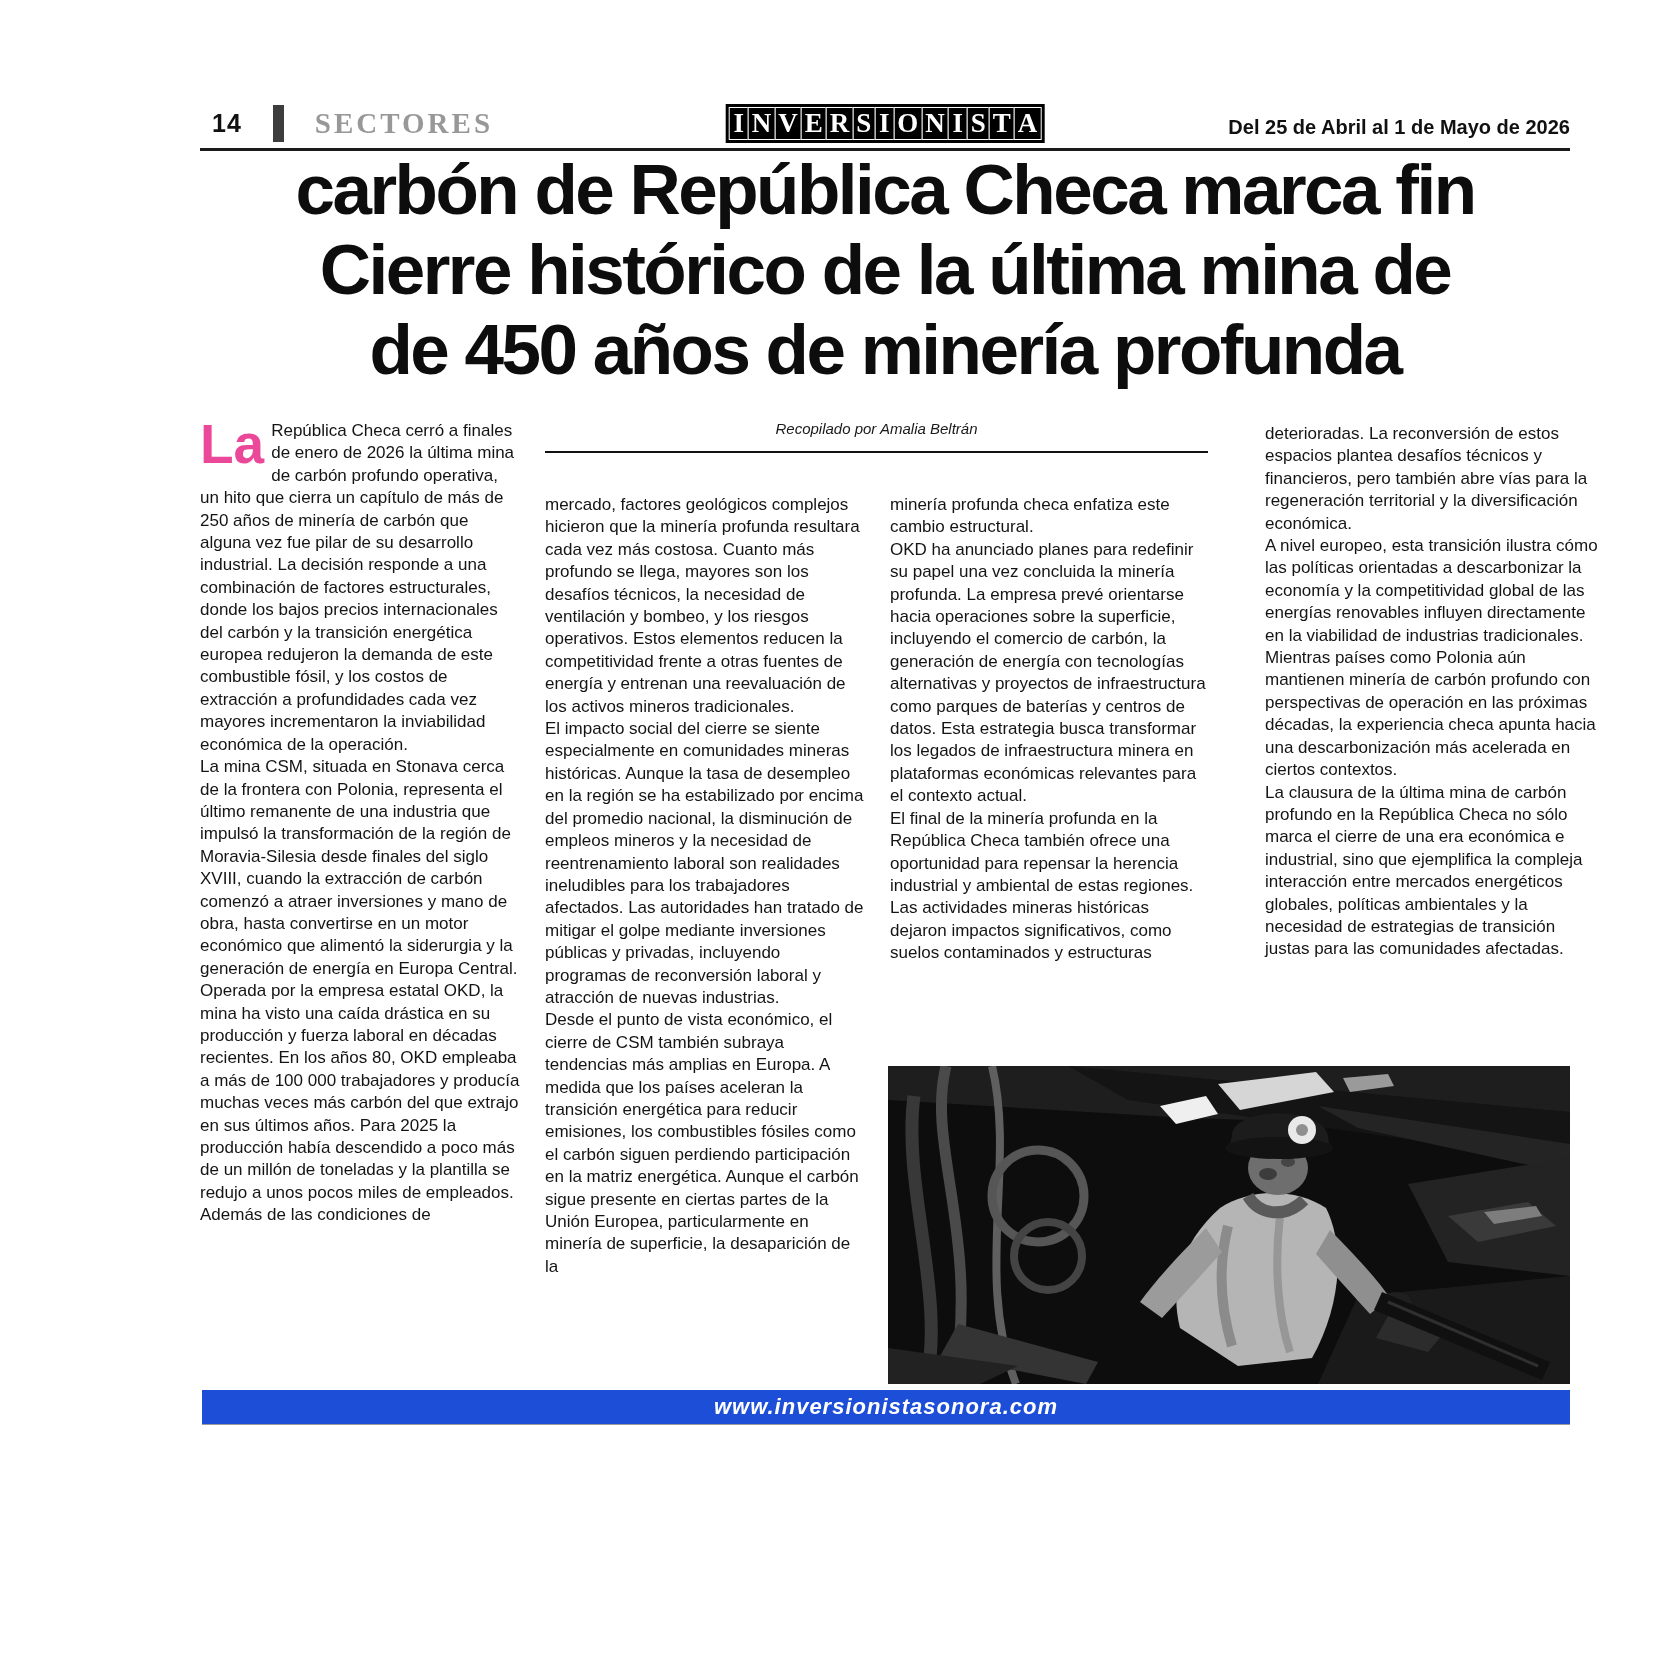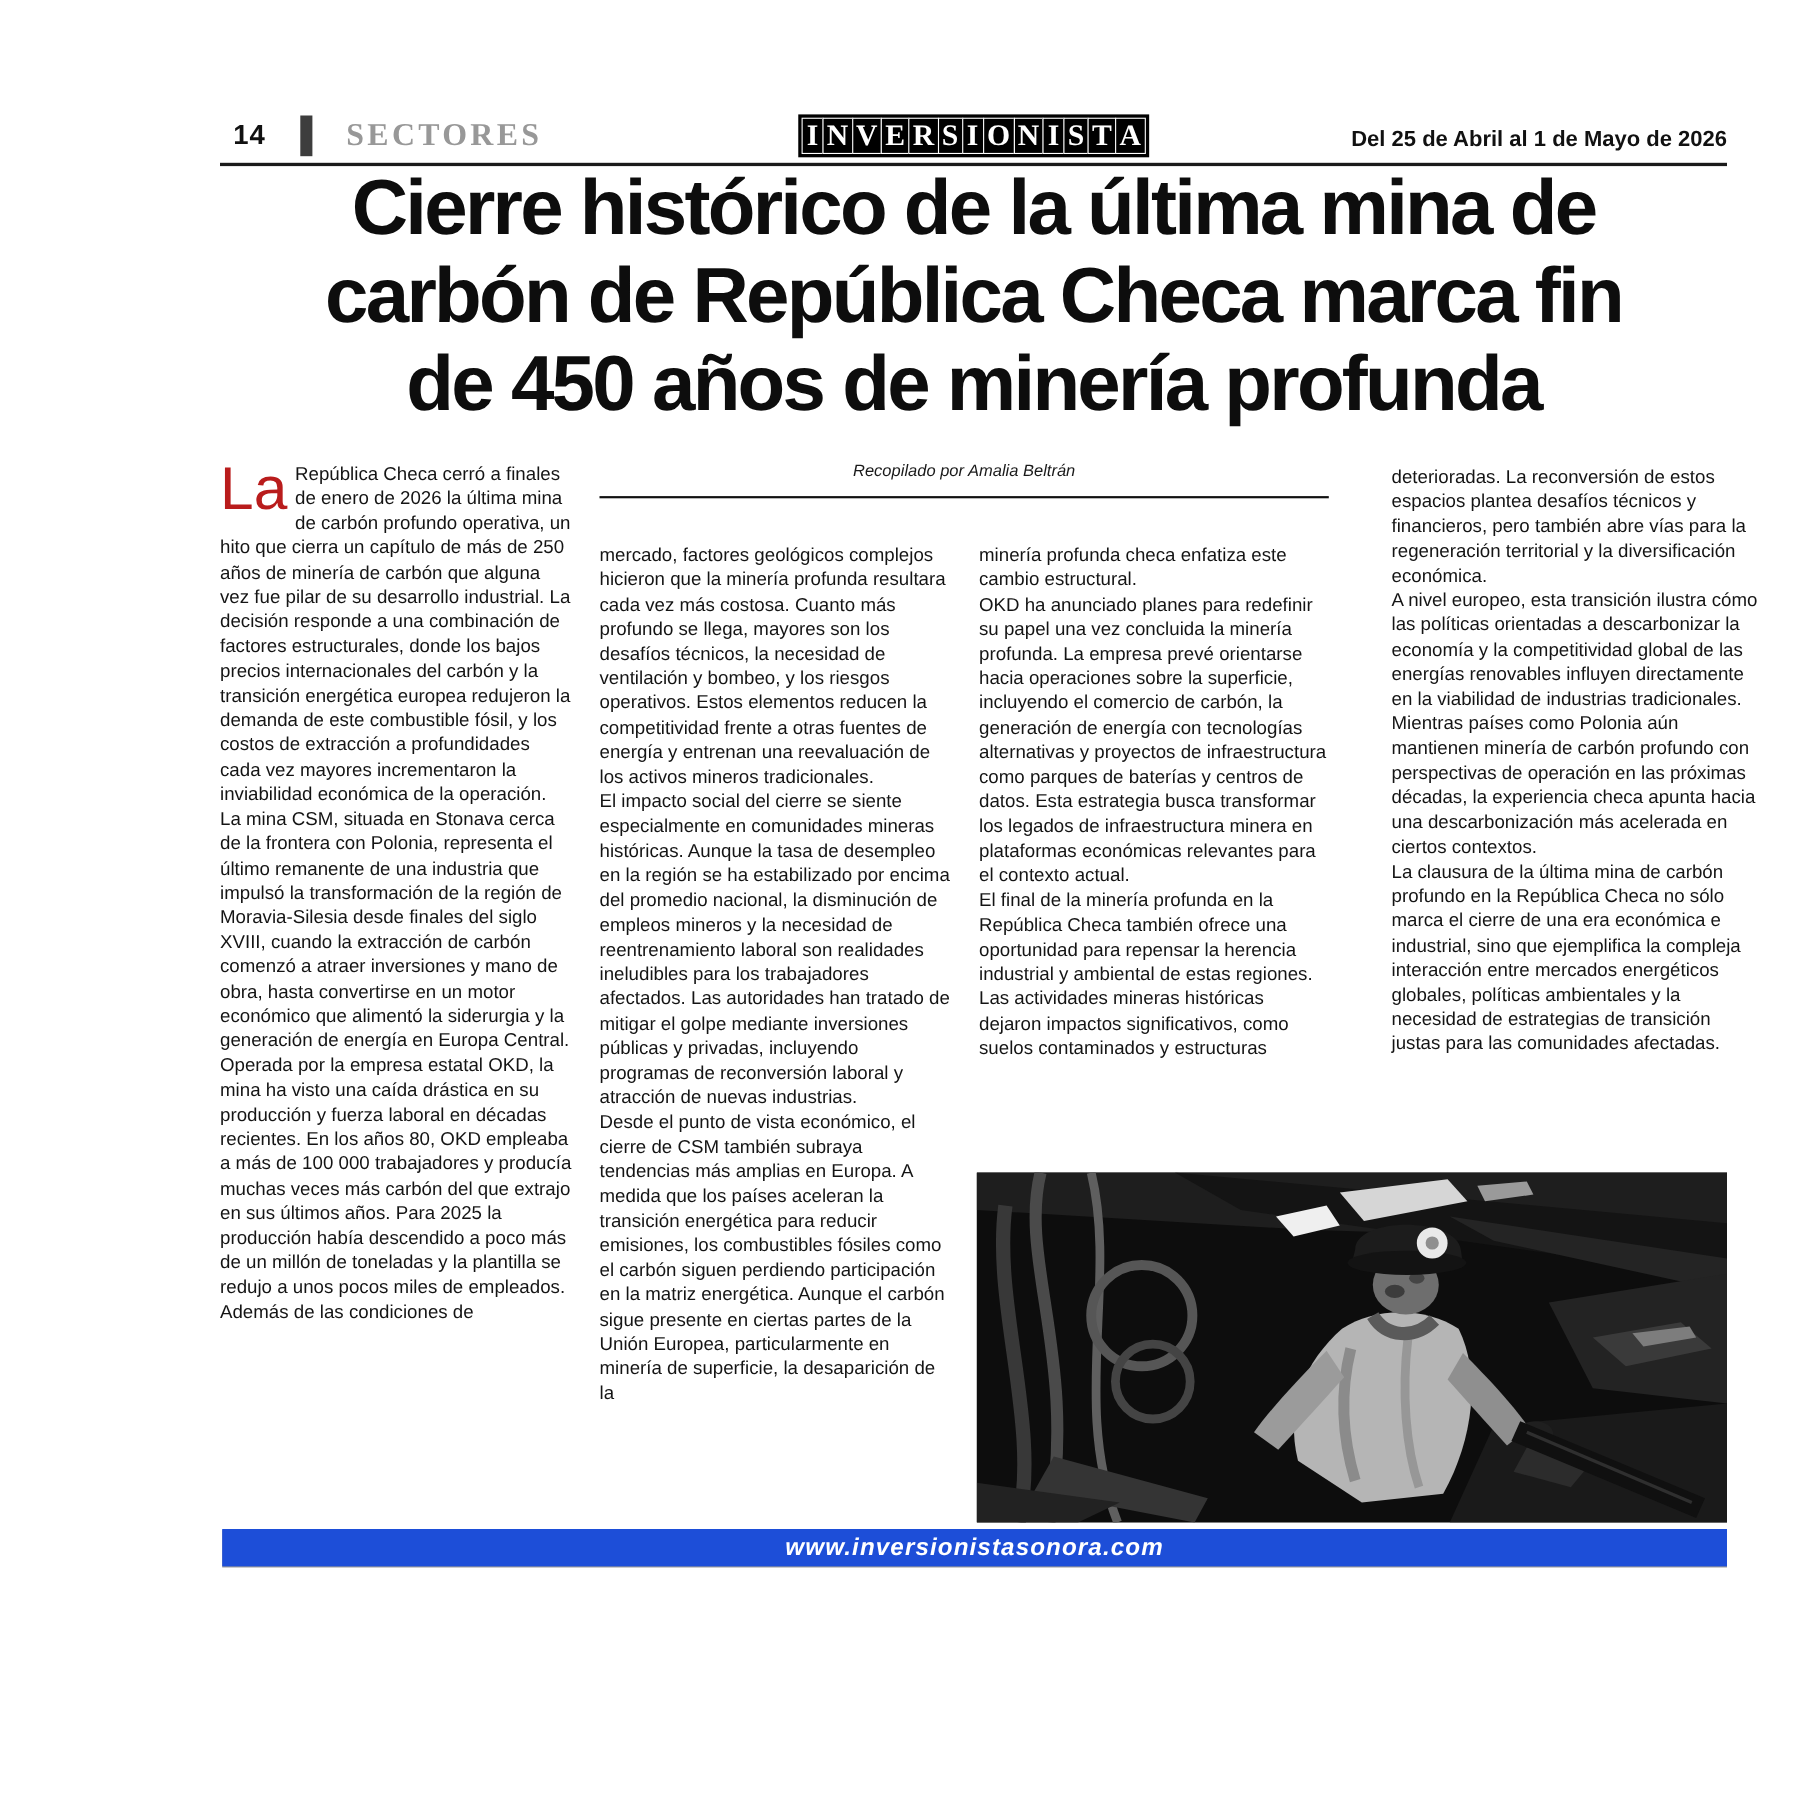--- a/index.html
+++ b/index.html
@@ -31,21 +31,21 @@
           font-style:italic;font-size:15px;color:#1a1a1a;
           padding-bottom:14px;border-bottom:2px solid #111;}
 
   
   .col{position:absolute;font-size:17px;line-height:22.4px;color:#141414;text-align:left;}
   .col p{margin:0;}
   #col1{left:200px;top:420px;width:320px;}
   #col2{left:545px;top:494px;width:320px;}
   #col3{left:890px;top:494px;width:318px;}
   #col4{left:1265px;top:423px;width:333px;}
-  .dropcap{float:left;font-size:55px;line-height:42px;padding:3px 7px 0 0;font-weight:400;color:#b91c1c;}
+  .dropcap{float:left;font-size:55px;line-height:42px;padding:3px 7px 0 0;font-weight:700;color:#ec4899;}
 
   
   .photo{position:absolute;left:888px;top:1066px;width:682px;height:318px;background:#0d0d0d;}
   .photo svg{display:block;}
 
   
   .footer-bar{position:absolute;left:202px;top:1390px;width:1368px;height:34px;background:#1d4ed8;
               display:flex;align-items:center;justify-content:center;box-shadow:0 1px 0 #9a9a9a;}
   .footer-url{color:#ffffff;font-weight:bold;font-style:italic;font-size:22px;letter-spacing:1px;}
 </style>
@@ -72,22 +72,22 @@
         <span class="mh-letter">N</span>
         <span class="mh-letter">I</span>
         <span class="mh-letter">S</span>
         <span class="mh-letter">T</span>
         <span class="mh-letter">A</span>
       </div>
     <span class="edition-date">Del 25 de Abril al 1 de Mayo de 2026</span>
   </div>
 
   <div class="headline">
+      <div>carbón de República Checa marca fin</div>
       <div>Cierre histórico de la última mina de</div>
-      <div>carbón de República Checa marca fin</div>
       <div>de 450 años de minería profunda</div>
     </div>
 
   <div class="byline">Recopilado por Amalia Beltrán</div>
 
   <div class="col" id="col1">
       <p><span class="dropcap">La</span>República Checa cerró a finales de enero de 2026 la última mina de carbón profundo operativa, un hito que cierra un capítulo de más de 250 años de minería de carbón que alguna vez fue pilar de su desarrollo industrial. La decisión responde a una combinación de factores estructurales, donde los bajos precios internacionales del carbón y la transición energética europea redujeron la demanda de este combustible fósil, y los costos de extracción a profundidades cada vez mayores incrementaron la inviabilidad económica de la operación.</p>
       <p>La mina CSM, situada en Stonava cerca de la frontera con Polonia, representa el último remanente de una industria que impulsó la transformación de la región de Moravia-Silesia desde finales del siglo XVIII, cuando la extracción de carbón comenzó a atraer inversiones y mano de obra, hasta convertirse en un motor económico que alimentó la siderurgia y la generación de energía en Europa Central.</p>
       <p>Operada por la empresa estatal OKD, la mina ha visto una caída drástica en su producción y fuerza laboral en décadas recientes. En los años 80, OKD empleaba a más de 100 000 trabajadores y producía muchas veces más carbón del que extrajo en sus últimos años. Para 2025 la producción había descendido a poco más de un millón de toneladas y la plantilla se redujo a unos pocos miles de empleados.</p>
       <p>Además de las condiciones de</p>

